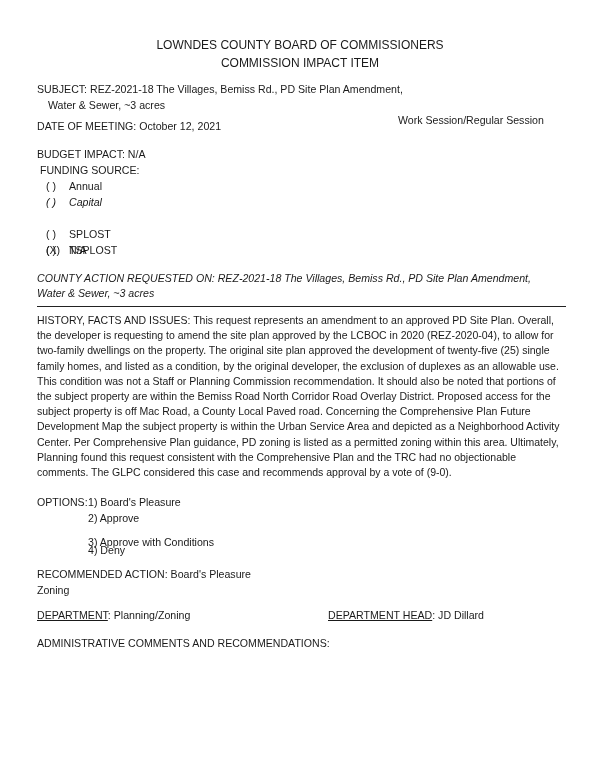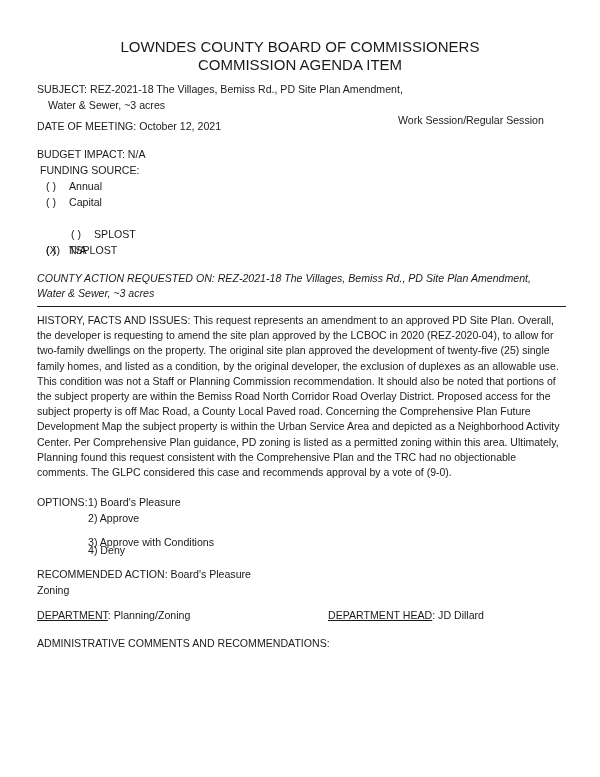--- a/index.html
+++ b/index.html
@@ -1,55 +1,55 @@
 <!DOCTYPE html>
 <html><head>
   <meta charset="utf-8">
   <style>
     html, body { margin: 0; padding: 0; background: #ffffff; }
     body {
       width: 600px; height: 777px; position: relative; overflow: hidden;
       font-family: "Liberation Sans", sans-serif; font-size: 10.6px; color: #1a1a1a;
     }
     .abs { position: absolute; white-space: nowrap; }
-    .title { left: 0; width: 600px; text-align: center; font-size: 15px; }
+    .title { left: 0; width: 600px; text-align: center; font-size: 12px; }
     .para { position: absolute; left: 37px; width: 530px; line-height: 15.2px; white-space: normal; }
     .u { text-decoration: underline; }
     .rule { position: absolute; left: 37px; width: 529px; height: 0; border-top: 1.2px solid #222; }
     .fs-item { position: absolute; left: 46px; white-space: nowrap; }
     .fs-mark { display: inline-block; width: 23px; }
     .opt { position: absolute; left: 88px; white-space: nowrap; }
   </style>
 </head>
 <body>
 
 <div>
 
   <div class="abs title" style="top:38px;">LOWNDES COUNTY BOARD OF COMMISSIONERS</div>
-  <div class="abs title" style="top:56px;">COMMISSION AGENDA ITEM</div>
+  <div class="abs title" style="top:56px;">COMMISSION IMPACT ITEM</div>
 
   <div class="abs" style="left:37px; top:83px;">SUBJECT: REZ-2021-18 The Villages, Bemiss Rd., PD Site Plan Amendment,</div>
   <div class="abs" style="left:37px; top:99px;margin-left:11px;">Water &amp; Sewer, ~3 acres</div>
 
   <div class="abs" style="left:37px; top:120px;">DATE OF MEETING: October 12, 2021</div>
   <div class="abs" style="left:398px; top:114px;">Work Session/Regular Session</div>
 
   <div class="abs" style="left:37px; top:148px;">BUDGET IMPACT: N/A</div>
   <div class="abs" style="left:40px; top:164px;">FUNDING SOURCE:</div>
 
   <div class="fs-item" style="top:180px;">
     <span class="fs-mark">( )</span><span>Annual</span>
   </div>
-  <div class="fs-item" style="top:196px;">
+  <div class="fs-item" style="top:196px;font-style:italic;">
     <span class="fs-mark">( )</span><span>Capital</span>
   </div>
   <div class="fs-item" style="top:212px;margin-top:32px;">
     <span class="fs-mark">(X)</span><span>N/A</span>
   </div>
-  <div class="fs-item" style="top:228px;margin-left:25px;">
+  <div class="fs-item" style="top:228px;">
     <span class="fs-mark">( )</span><span>SPLOST</span>
   </div>
   <div class="fs-item" style="top:244px;">
     <span class="fs-mark">( )</span><span>TSPLOST</span>
   </div>
 
   <div class="para" style="top:271px; width:520px;font-style:italic;">COUNTY ACTION REQUESTED ON: REZ-2021-18 The Villages, Bemiss Rd., PD Site Plan Amendment, Water &amp; Sewer, ~3 acres</div>
 
   <div class="rule" style="top:306px;"></div>
 

